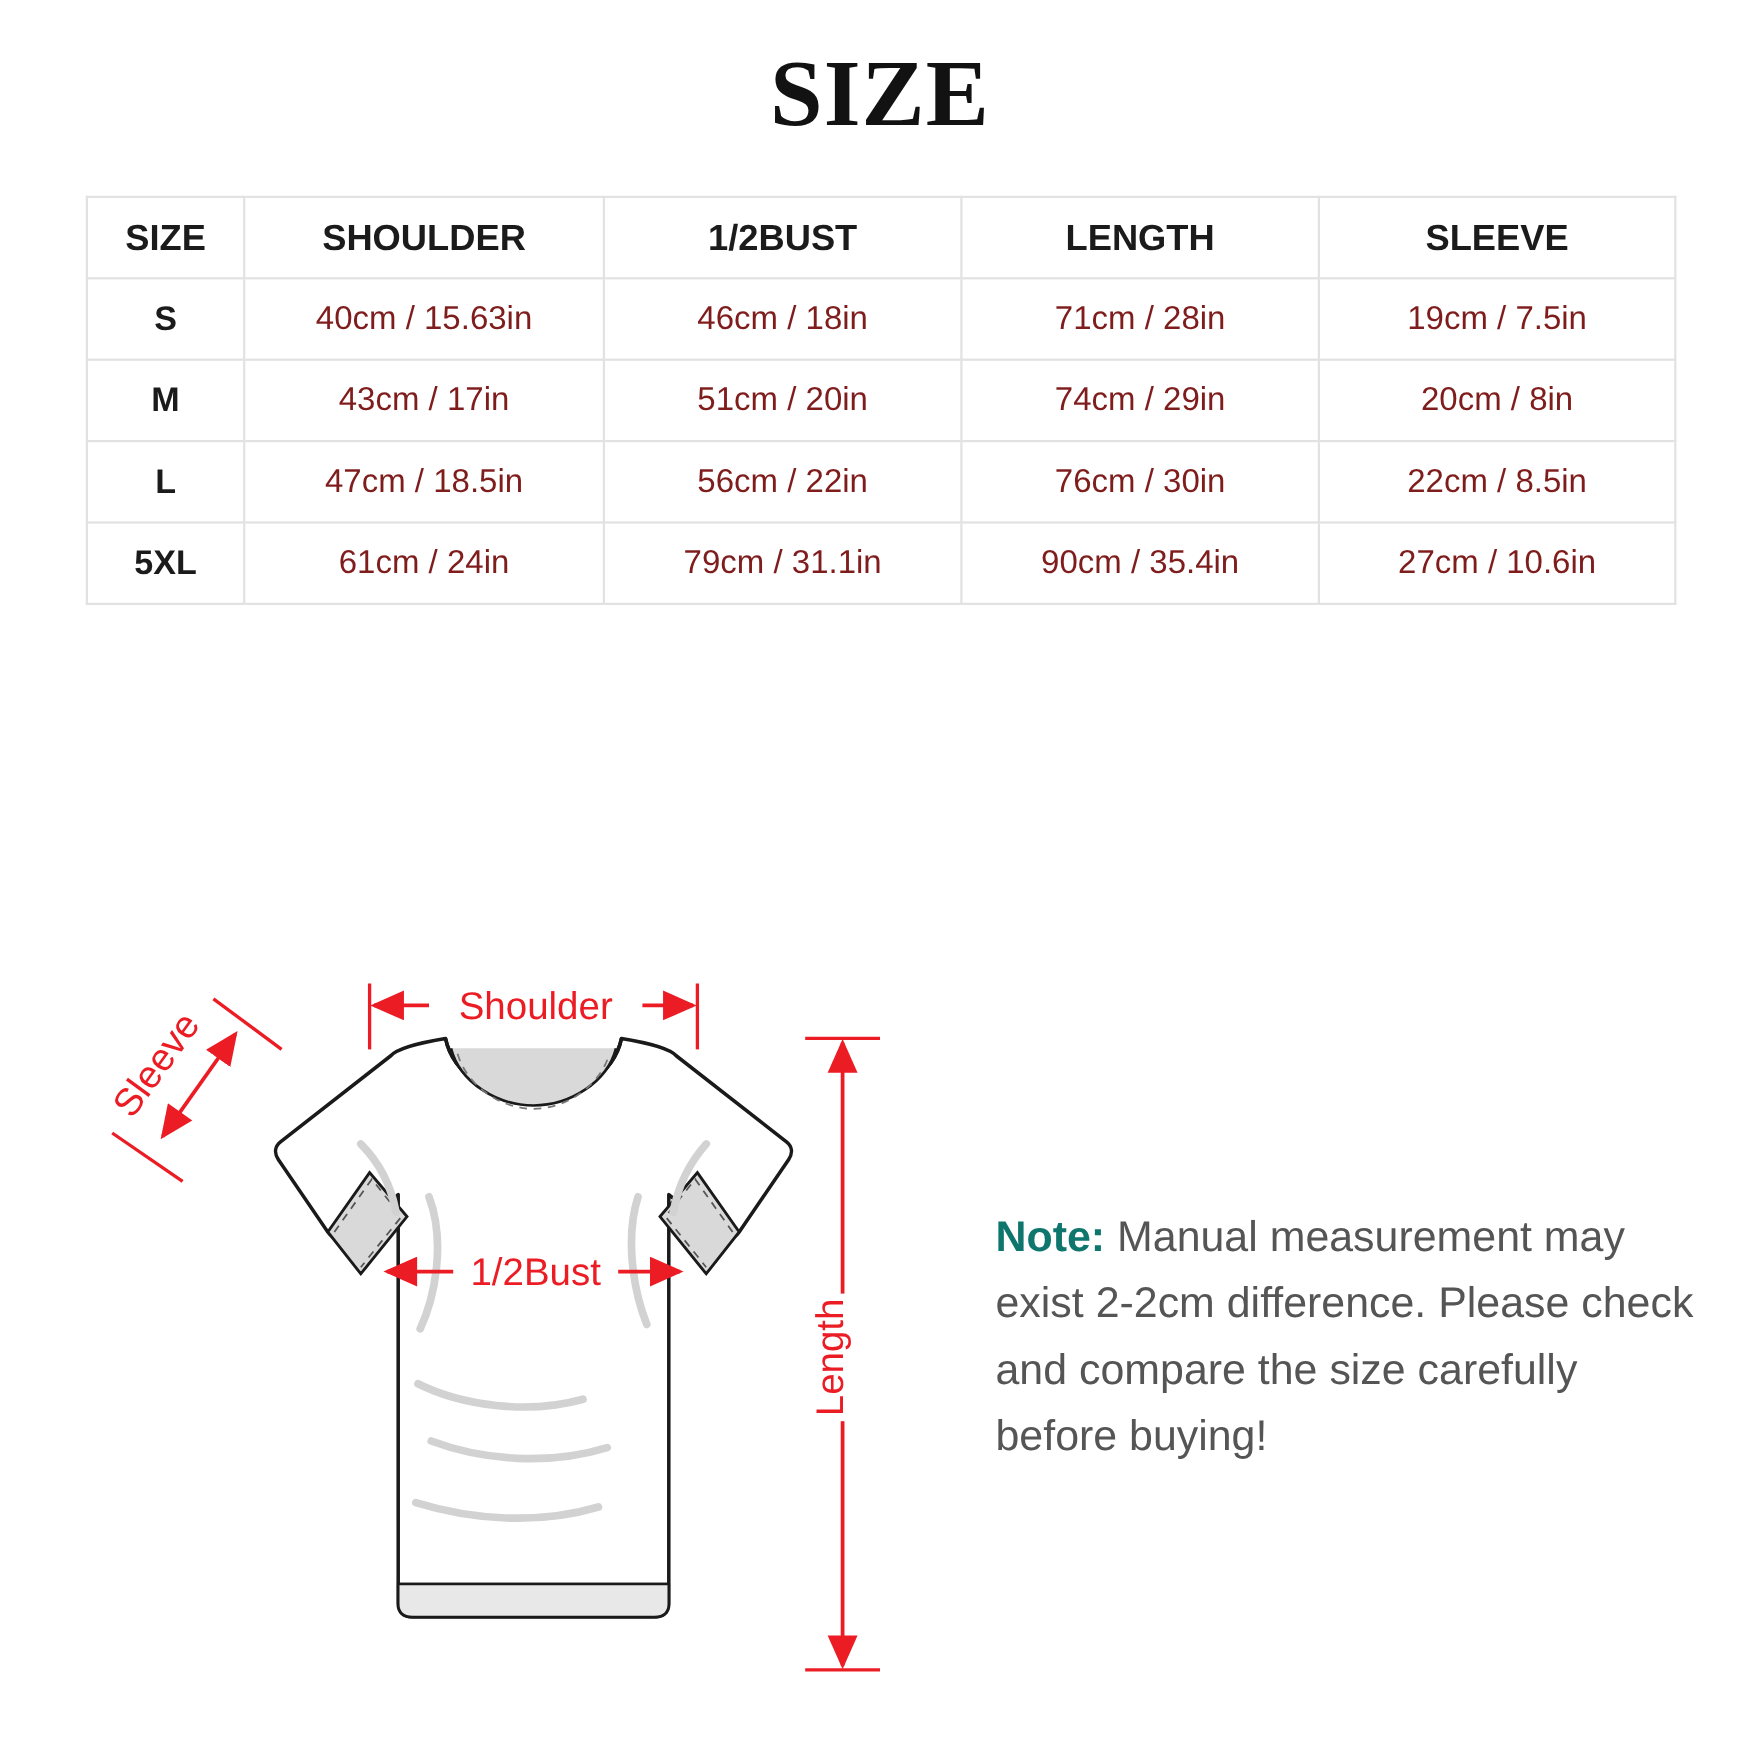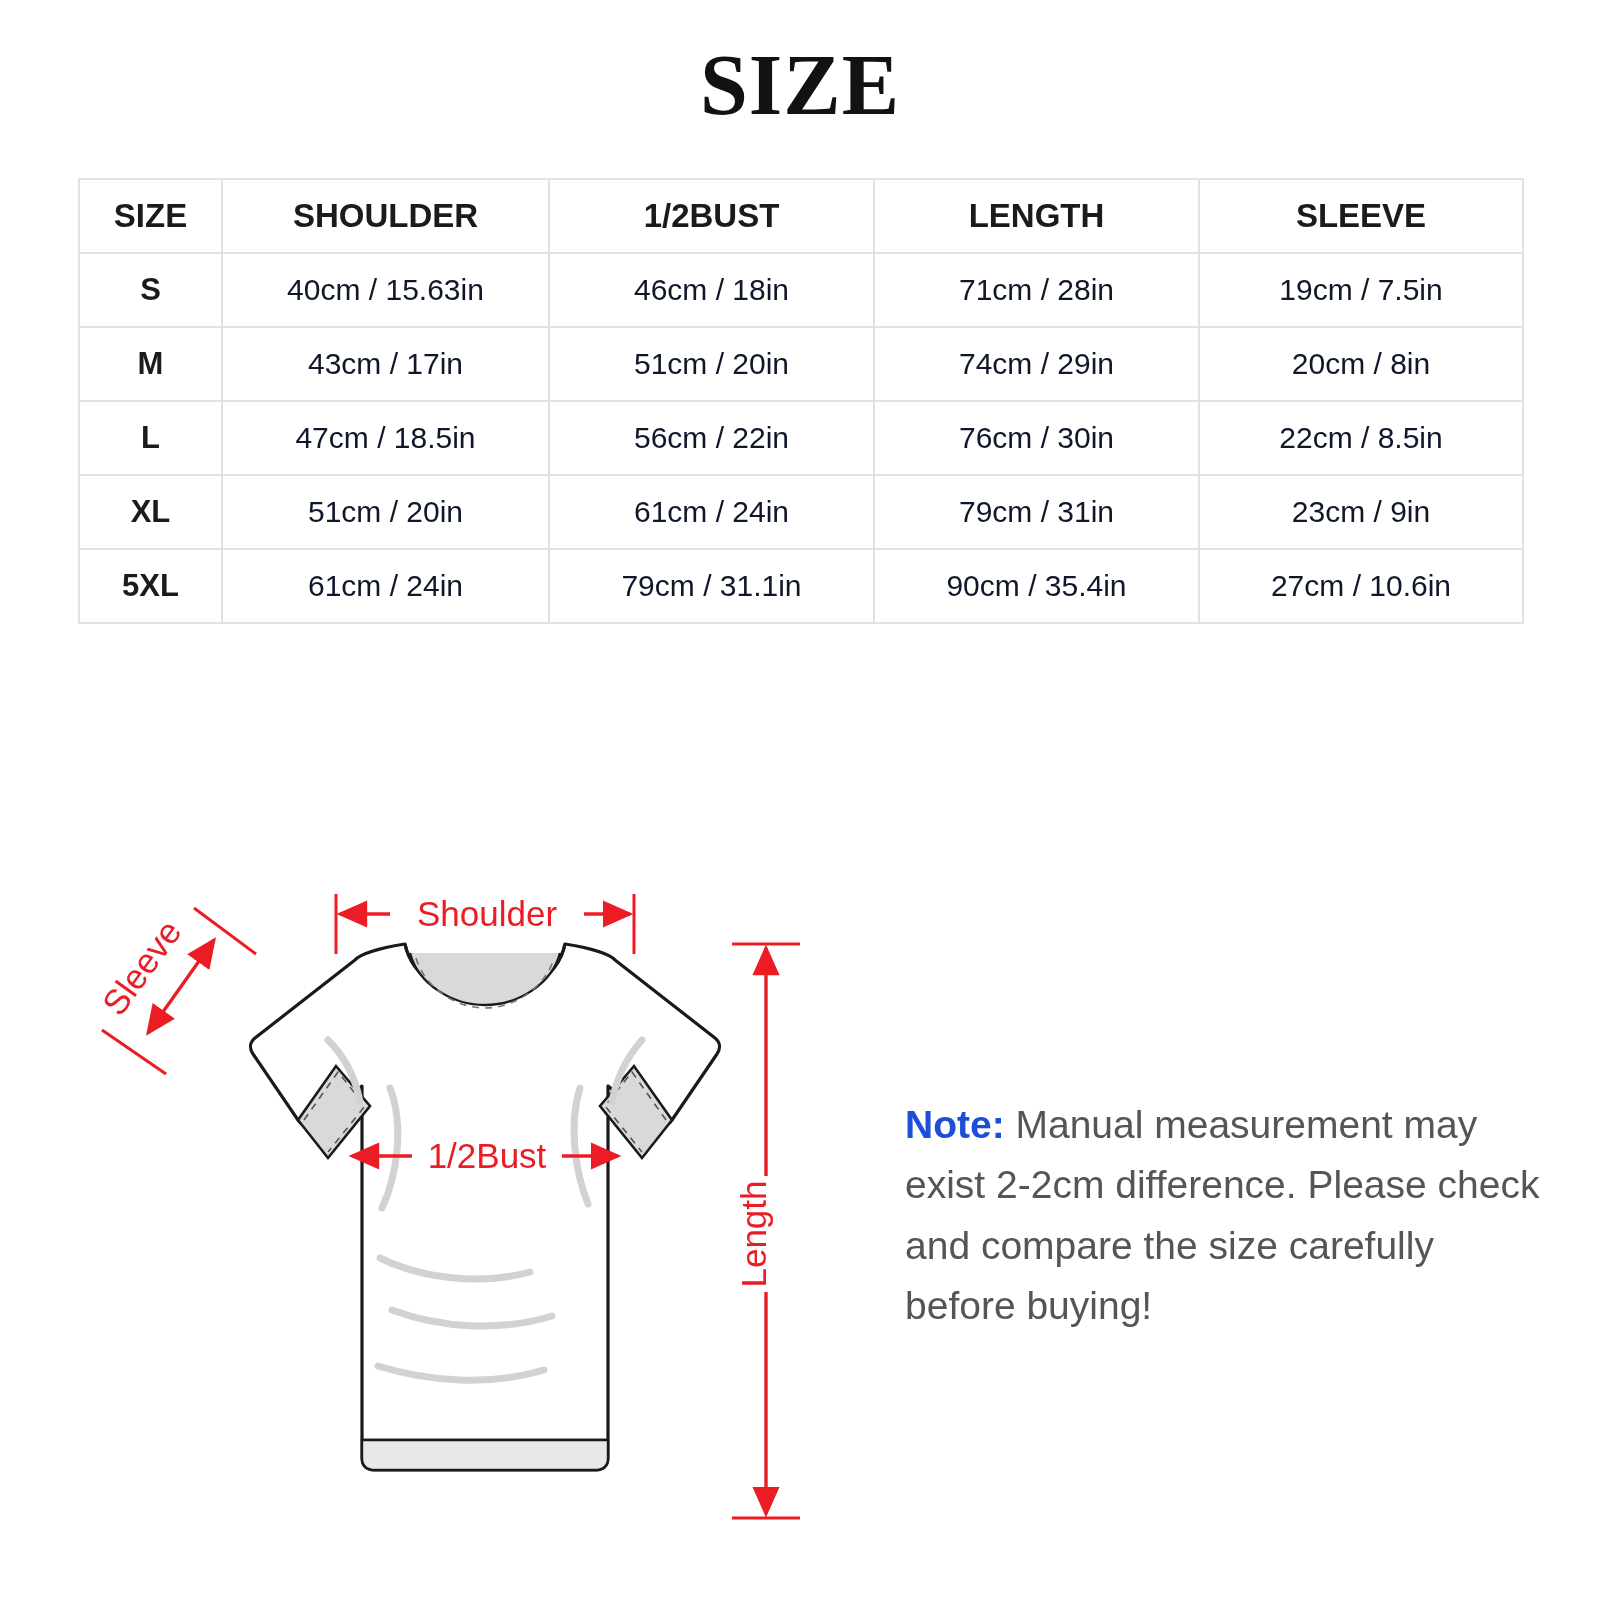--- a/index.html
+++ b/index.html
@@ -55,21 +55,21 @@
     color: #1b1b1b;
   }
   table.size-table td.sz {
     font-size: 31px;
     font-weight: bold;
     color: #1b1b1b;
   }
   table.size-table td.val {
     font-size: 30px;
     font-weight: normal;
-    color: #0f172a;
+    color: #7f1d1d;
   }
   col.c-size  { width: 143px; }
   col.c-sh    { width: 327px; }
   col.c-bust  { width: 325px; }
   col.c-len   { width: 325px; }
   col.c-slv   { width: 324px; }
 
   
   .illus {
     position: absolute;
@@ -84,21 +84,21 @@
   .note {
     position: absolute;
     top: 1095px;
     left: 905px;
     width: 650px;
     font-size: 39px;
     line-height: 1.55;
     color: #555555;
   }
   .note b {
-    color: #1d4ed8;
+    color: #0f766e;
     font-weight: bold;
   }
 </style>
 </head>
 <body>
 
 <div class="title">SIZE</div>
 
 <div class="table-wrap">
   <table class="size-table">
@@ -132,27 +132,20 @@
         <td class="val">51cm / 20in</td>
         <td class="val">74cm / 29in</td>
         <td class="val">20cm / 8in</td>
       </tr>
       <tr>
         <td class="sz">L</td>
         <td class="val">47cm / 18.5in</td>
         <td class="val">56cm / 22in</td>
         <td class="val">76cm / 30in</td>
         <td class="val">22cm / 8.5in</td>
-      </tr>
-      <tr>
-        <td class="sz">XL</td>
-        <td class="val">51cm / 20in</td>
-        <td class="val">61cm / 24in</td>
-        <td class="val">79cm / 31in</td>
-        <td class="val">23cm / 9in</td>
       </tr>
       <tr>
         <td class="sz">5XL</td>
         <td class="val">61cm / 24in</td>
         <td class="val">79cm / 31.1in</td>
         <td class="val">90cm / 35.4in</td>
         <td class="val">27cm / 10.6in</td>
       </tr>
     </tbody>
   </table>

